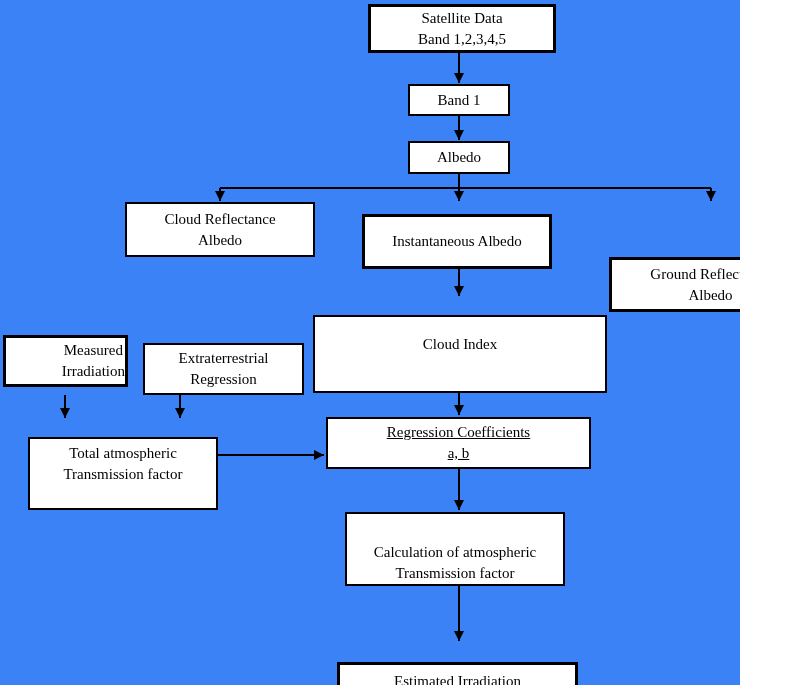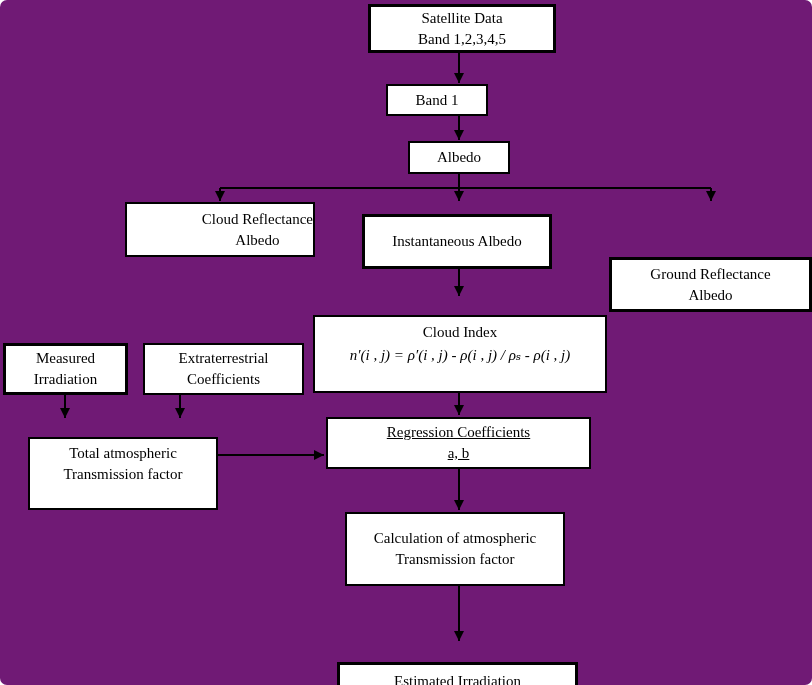--- a/index.html
+++ b/index.html
@@ -2,27 +2,26 @@
 <html><head>
 <meta charset="utf-8">
 <style>
   html, body {
     margin: 0;
     padding: 0;
     background: #ffffff;
   }
   #canvas {
     position: relative;
-    width: 812px;
+    width: 740px;
     height: 685px;
-    background: #701a75;
+    background: #3b82f6;
     font-family: "Liberation Serif", "DejaVu Serif", serif;
     color: #000000;
     overflow: hidden;
-    border-radius: 7px;
   }
   #connectors {
     position: absolute;
     left: 0;
     top: 0;
     width: 812px;
     height: 685px;
     pointer-events: none;
   }
   .node {
@@ -39,21 +38,21 @@
     line-height: 1.4;
   }
   .node.thick { border-width: 3px; }
   .lbl { white-space: pre-line; }
   .formula {
     font-style: italic;
     font-size: 15px;
     margin-top: 2px;
     white-space: pre-line;
   }
-  .align-high { justify-content: center; }
+  .align-high { justify-content: flex-end; }
   .pad-bottom { padding-bottom: 20px; margin-top: 17px; }
   svg path.conn, svg line.conn {
     stroke: #000000;
     stroke-width: 2;
     fill: none;
   }
   svg marker path { fill: #000000; }
 </style>
 </head>
 <body>
@@ -89,55 +88,54 @@
     <line class="conn" x1="459" y1="469" x2="459" y2="510" marker-end="url(#ah)"></line>
 
     <line class="conn" x1="459" y1="586" x2="459" y2="641" marker-end="url(#ah)"></line>
   </svg>
 
   <div class="node thick" style="left:368px; top:4px; width:188px; height:49px;">
     <span class="lbl">Satellite Data
 Band 1,2,3,4,5</span>
   </div>
 
-  <div class="node" style="left:386px; top:84px; width:102px; height:32px;">
+  <div class="node" style="left:408px; top:84px; width:102px; height:32px;">
     <span class="lbl">Band 1</span>
   </div>
 
   <div class="node" style="left:408px; top:141px; width:102px; height:33px;">
     <span class="lbl">Albedo</span>
   </div>
 
-  <div class="node" style="left:125px; top:202px; width:190px; height:55px;align-items:flex-end;">
+  <div class="node" style="left:125px; top:202px; width:190px; height:55px;">
     <span class="lbl">Cloud Reflectance
 Albedo</span>
   </div>
 
   <div class="node thick" style="left:362px; top:202px; width:190px; height:55px;margin-top:12px;">
     <span class="lbl">Instantaneous Albedo</span>
   </div>
 
   <div class="node thick" style="left:609px; top:212px; width:203px; height:55px;margin-top:45px;">
     <span class="lbl">Ground Reflectance
 Albedo</span>
   </div>
 
   <div class="node pad-bottom" style="left:313px; top:298px; width:294px; height:78px;">
     <span class="lbl">Cloud Index</span>
-    <span class="formula">n′(i , j) = ρ′(i , j) - ρ(i , j) / ρₛ - ρ(i , j)</span>
   </div>
 
-  <div class="node thick" style="left:3px; top:343px; width:125px; height:52px;">
+  <div class="node thick" style="left:3px; top:335px; width:125px; height:52px;align-items:flex-end;">
     <span class="lbl">Measured
 Irradiation</span>
   </div>
 
   <div class="node" style="left:143px; top:343px; width:161px; height:52px;">
     <span class="lbl">Extraterrestrial
-Coefficients</span>
+Regression</span>
   </div>
 
   <div class="node pad-bottom" style="left:28px; top:420px; width:190px; height:73px;align-items:center;">
     <span class="lbl">Total atmospheric
 Transmission factor</span>
   </div>
 
   <div class="node" style="left:326px; top:417px; width:265px; height:52px;text-decoration:underline;">
     <span class="lbl">Regression Coefficients
 a, b</span>

